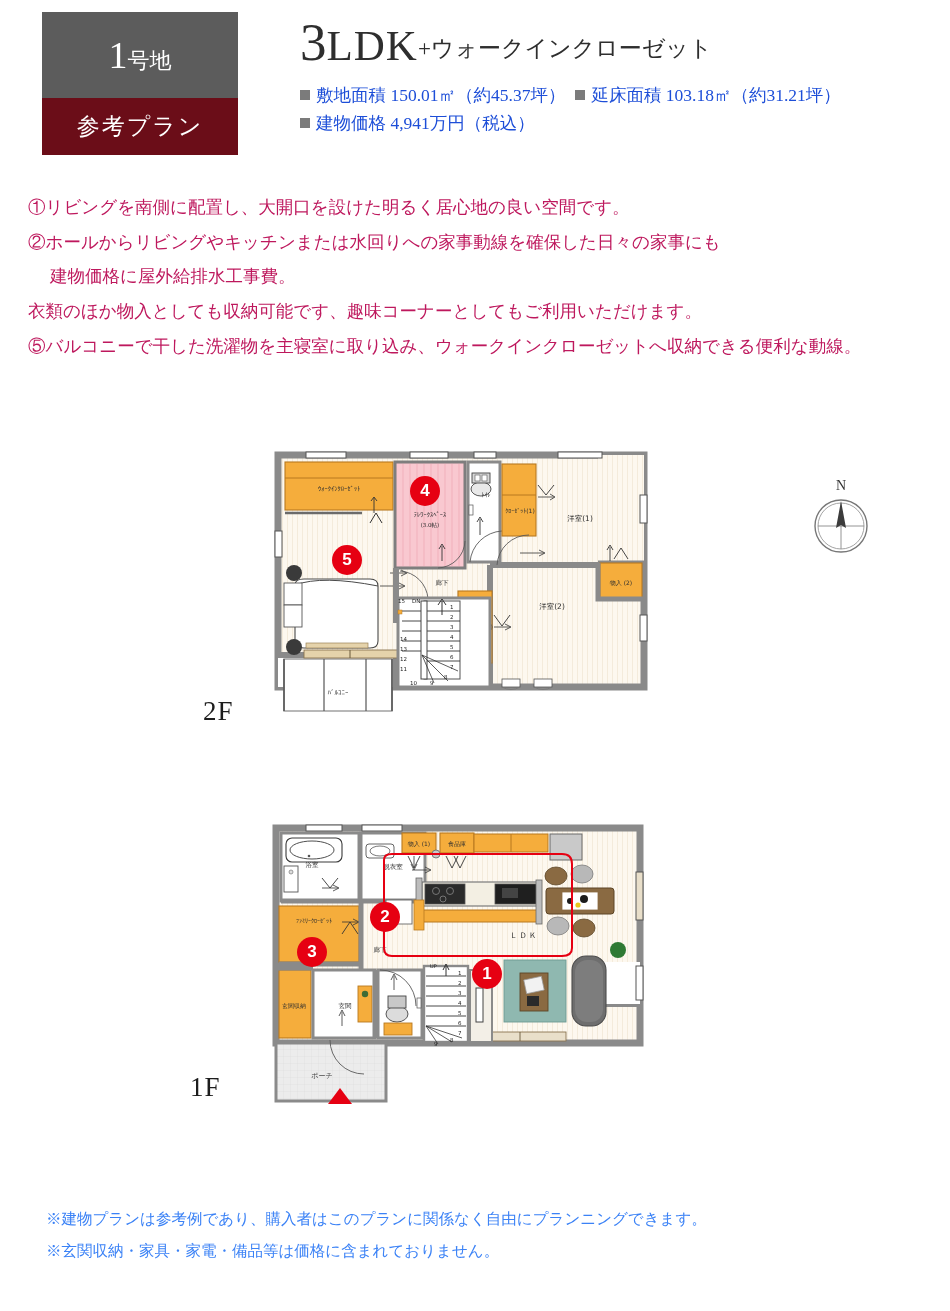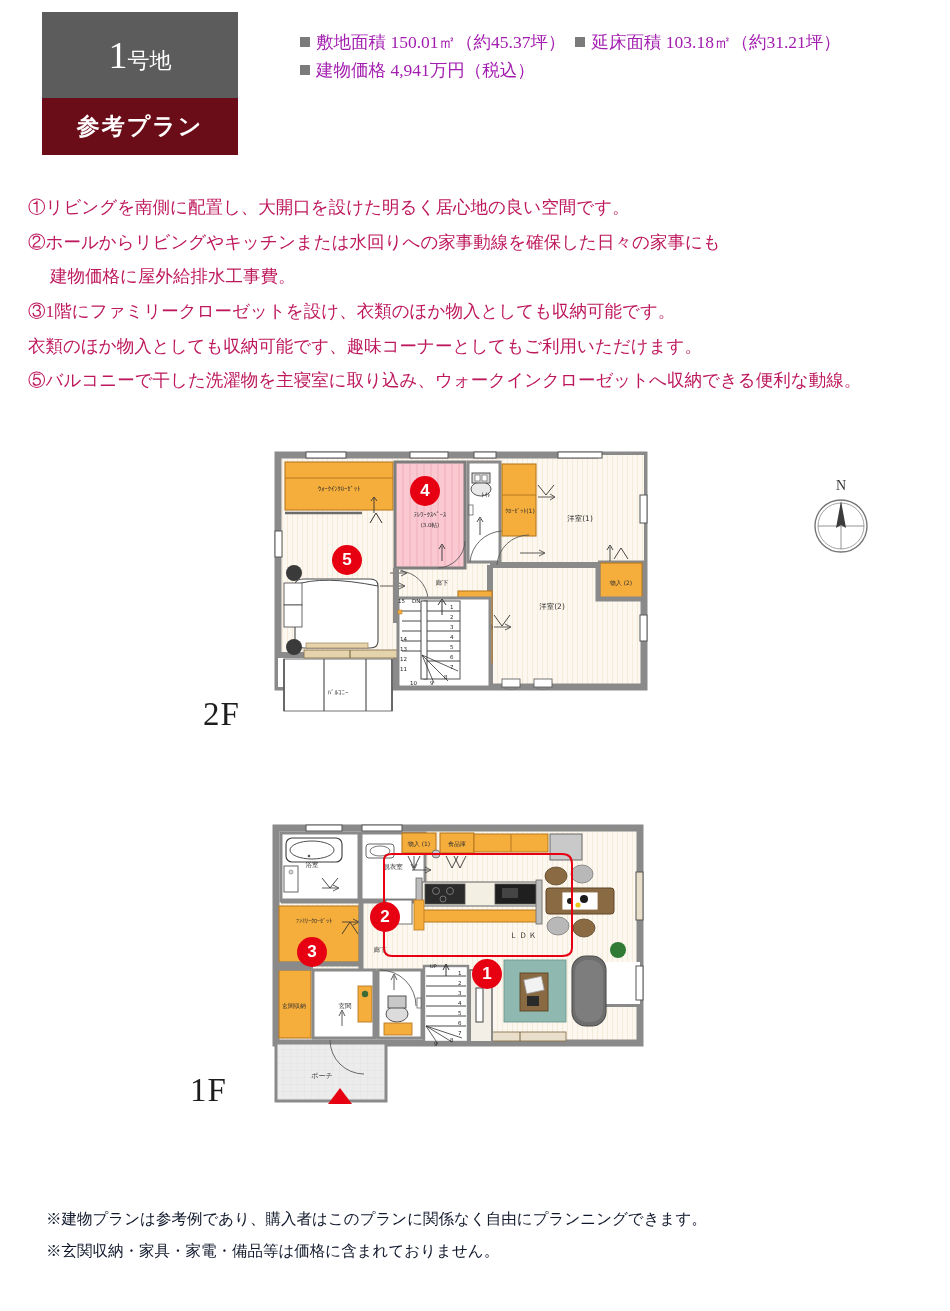--- a/index.html
+++ b/index.html
@@ -19,62 +19,62 @@
     position:absolute;left:42px;top:12px;width:196px;height:143px;
   }
   .lot-badge .top{
     position:absolute;left:0;top:0;width:196px;height:86px;
     background:#5c5c5c;color:#ffffff;
     display:flex;align-items:center;justify-content:center;
   }
   .lot-badge .bot{
     position:absolute;left:0;top:86px;width:196px;height:57px;
     background:#6b0d18;color:#ffffff;
-    display:flex;align-items:center;justify-content:center;font-weight:bold;
+    display:flex;align-items:center;justify-content:center;
   }
   .lot-no{font-size:38px;line-height:1;letter-spacing:0;}
   .lot-no .suffix{font-size:22px;}
   .plan-kind{font-size:23px;letter-spacing:2px;}
 
   .title-block{position:absolute;left:300px;top:16px;width:645px;}
   .title-main{
     font-size:47px;line-height:1;color:#2e2e2e;white-space:nowrap;
     font-family:"Liberation Serif","DejaVu Serif",serif;
   }
   .title-main .ldk{font-size:43px;letter-spacing:1px;}
   .title-main .plus{font-size:23px;vertical-align:4px;}
   .title-main .wic{font-size:23px;vertical-align:4px;letter-spacing:0px;}
 
-  .spec-lines{margin-top:12px;color:#a21caf;}
+  .spec-lines{margin-top:12px;color:#1d4ed8;}
   .spec-row{font-size:17.5px;line-height:1.62;white-space:nowrap;}
   .sq{display:inline-block;width:10px;height:10px;background:#7b7b7b;margin-right:6px;vertical-align:1px;}
   .spec-gap{display:inline-block;width:10px;}
 
   
   .features{position:absolute;left:28px;top:190px;width:900px;}
   .feat{font-size:17.5px;line-height:1.98;color:#be185d;white-space:nowrap;}
   .feat.indent{padding-left:22px;}
 
   
   .floor-wrap{position:absolute;}
   .floor-label{
-    position:absolute;font-size:33px;color:#1d1d1d;
+    position:absolute;font-size:27px;color:#1d1d1d;
     font-family:"Liberation Serif","DejaVu Serif",serif;letter-spacing:1px;
   }
 
   
   .plan{position:absolute;}
   .plan svg{display:block;}
 
   
   .compass{position:absolute;left:806px;top:476px;width:70px;height:80px;}
 
   
   .notes{position:absolute;left:46px;top:1203px;width:880px;}
-  .note{font-size:15.5px;line-height:2.05;color:#0f172a;white-space:nowrap;}
+  .note{font-size:15.5px;line-height:2.05;color:#3b82f6;white-space:nowrap;}
 
   .badge-num{
     font-family:"Liberation Sans","DejaVu Sans",sans-serif;
     font-weight:bold;
   }
 </style>
 </head>
 <body>
 
 <div class="page">
@@ -84,37 +84,37 @@
     <div class="lot-badge">
       <div class="top">
         <span class="lot-no"><span>1</span><span class="suffix">号地</span></span>
       </div>
       <div class="bot">
         <span class="plan-kind">参考プラン</span>
       </div>
     </div>
 
     <div class="title-block">
+      <div class="title-main"><span style="font-size:53px;">3</span><span class="ldk">LDK</span><span class="plus">+</span><span class="wic">ウォークインクローゼット</span></div>
 
       <div class="spec-lines">
         <div class="spec-row">
           <span class="sq"></span><span>敷地面積</span>&nbsp;<span>150.01</span><span>㎡</span><span>（約45.37坪）</span><span class="spec-gap"></span><span class="sq"></span><span>延床面積</span>&nbsp;<span>103.18</span><span>㎡</span><span>（約31.21坪）</span>
         </div>
         <div class="spec-row">
           <span class="sq"></span><span>建物価格</span>&nbsp;<span>4,941</span><span>万円</span><span>（税込）</span>
         </div>
       </div>
     </div>
   </div>
 
   <div class="features">
     <div class="feat">①リビングを南側に配置し、大開口を設けた明るく居心地の良い空間です。</div>
     <div class="feat">②ホールからリビングやキッチンまたは水回りへの家事動線を確保した日々の家事にも</div>
     <div class="feat indent">建物価格に屋外給排水工事費。</div>
-    <div class="feat">③1階にファミリークローゼットを設け、衣類のほか物入としても収納可能です。</div>
     <div class="feat">衣類のほか物入としても収納可能です、趣味コーナーとしてもご利用いただけます。</div>
     <div class="feat">⑤バルコニーで干した洗濯物を主寝室に取り込み、ウォークインクローゼットへ収納できる便利な動線。</div>
   </div>
 
   <div class="compass">
     <svg width="70" height="80" viewBox="0 0 70 80">
       <text x="35" y="14" text-anchor="middle" font-family="Liberation Serif, serif" font-size="14" fill="#333">N</text>
       <circle cx="35" cy="50" r="26" fill="#ffffff" stroke="#777" stroke-width="1.4"></circle>
       <circle cx="35" cy="50" r="23" fill="none" stroke="#999" stroke-width="0.9"></circle>
       <line x1="12" y1="50" x2="58" y2="50" stroke="#888" stroke-width="0.9"></line>

